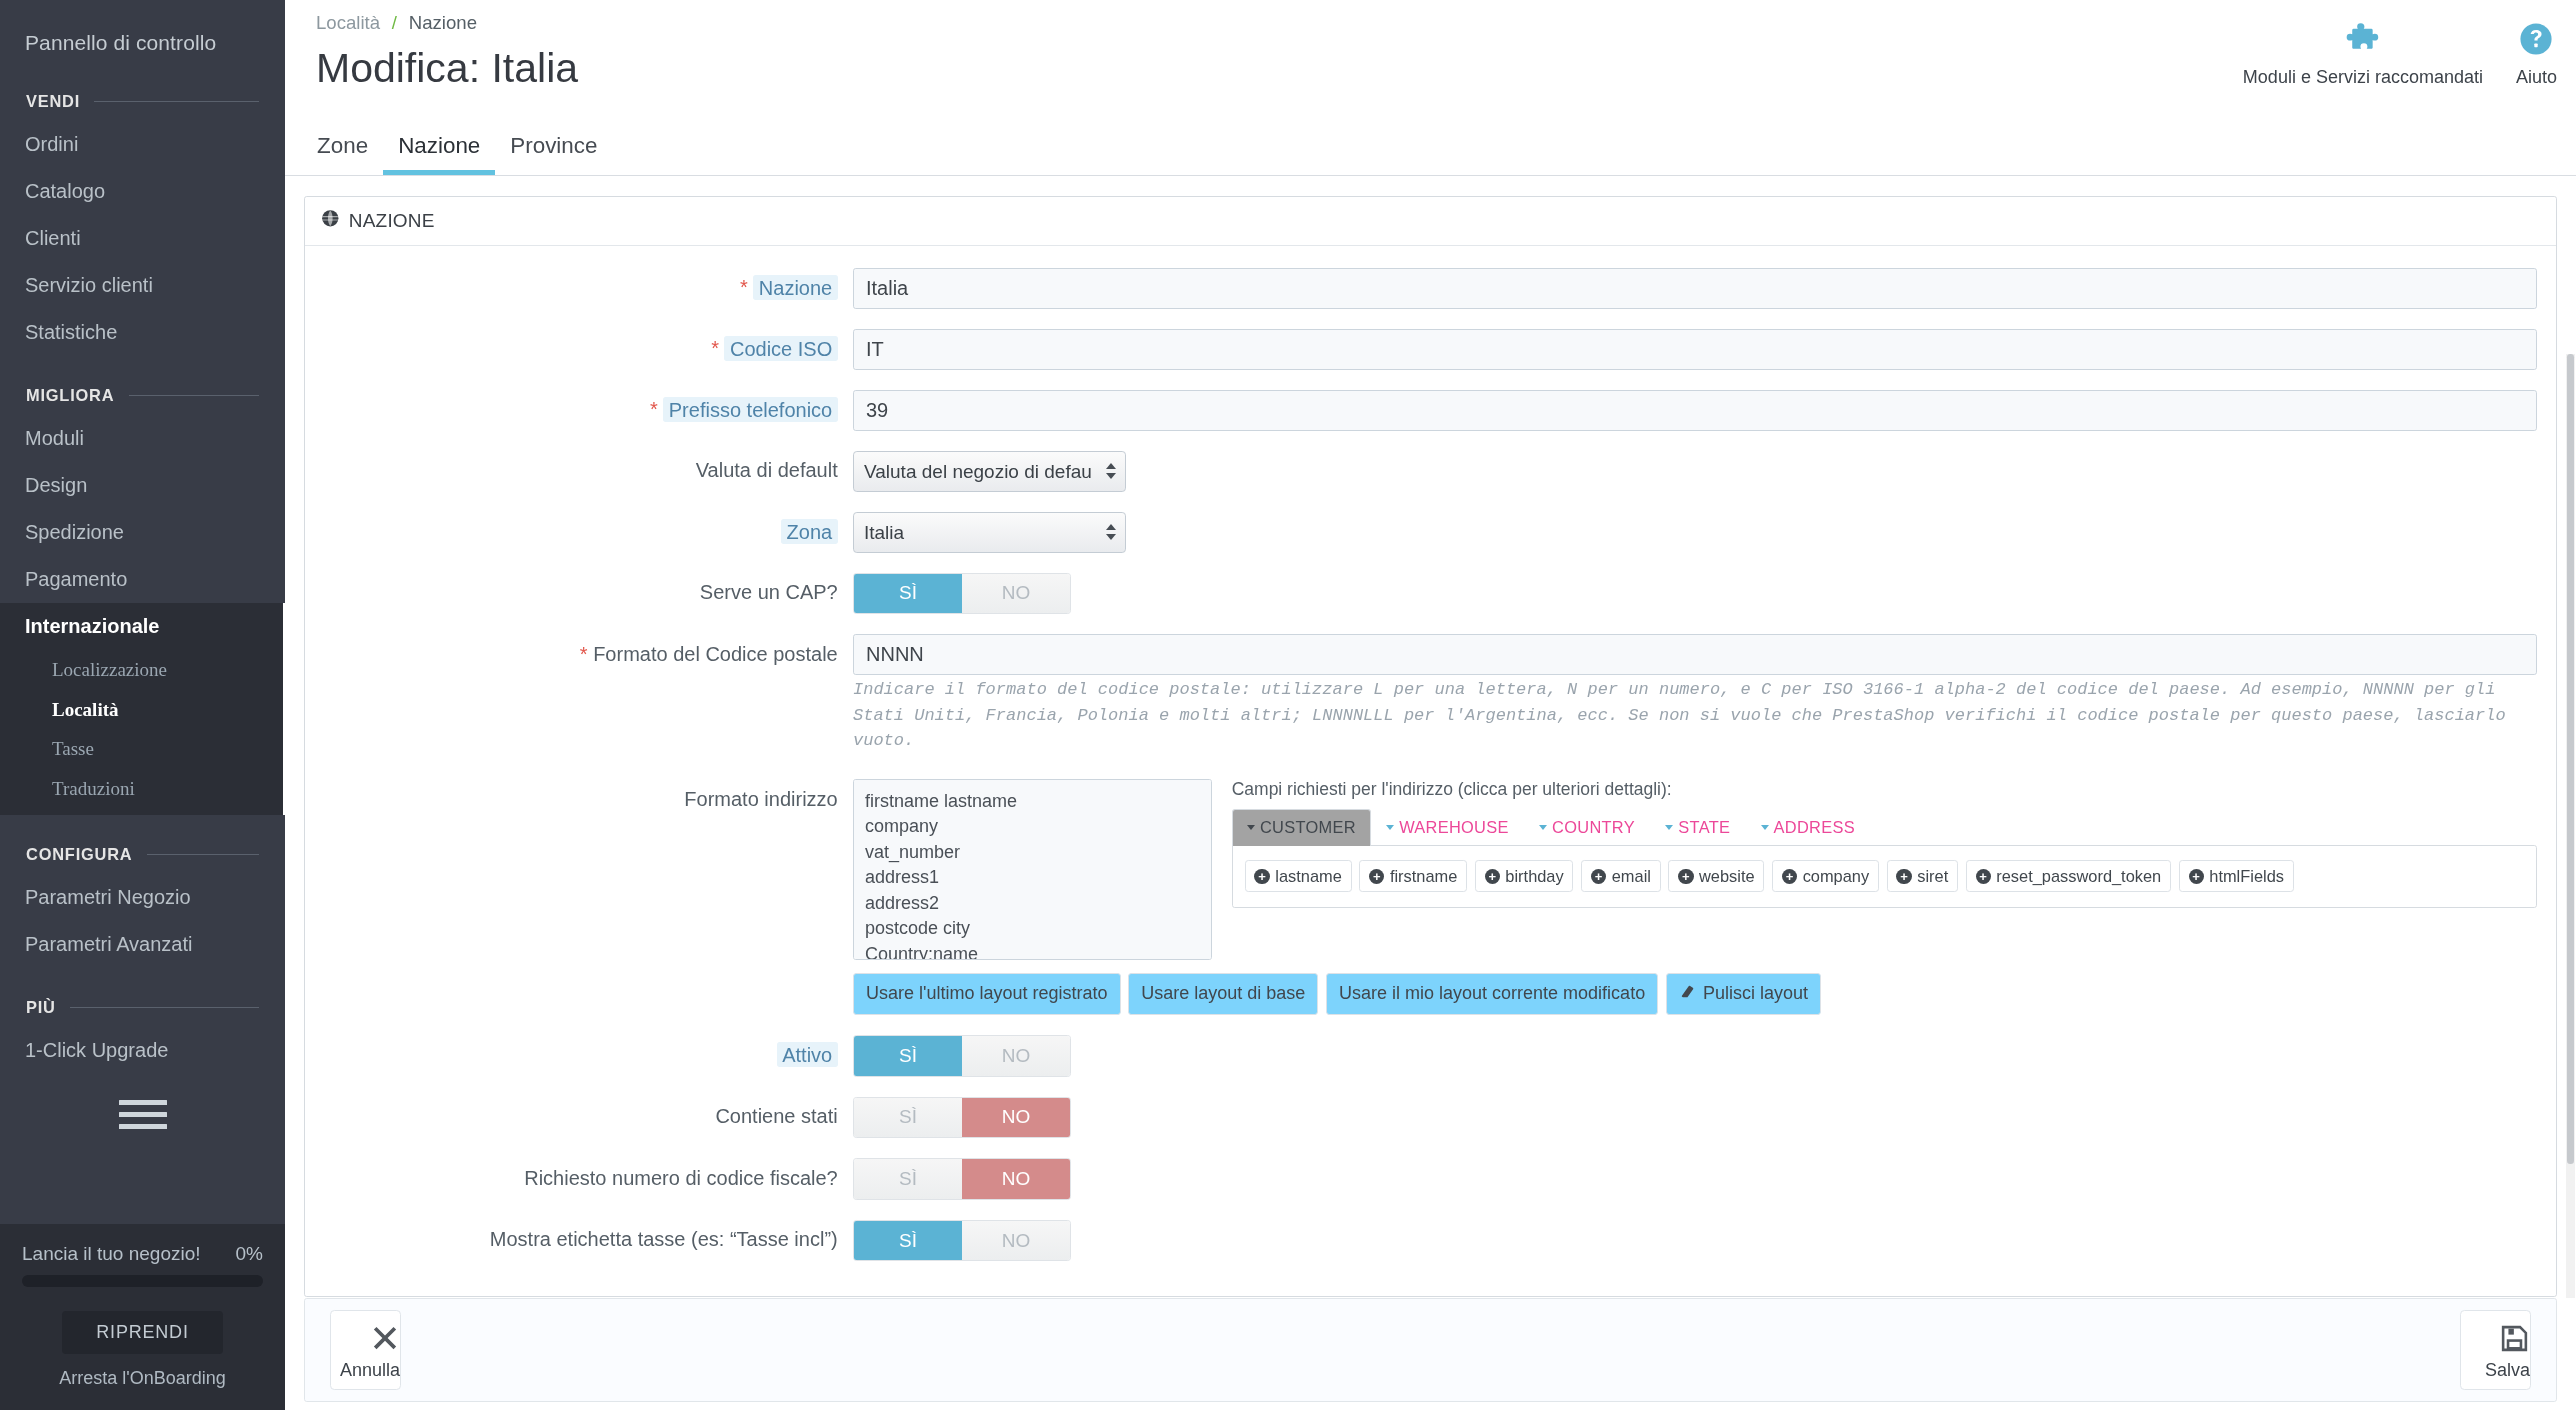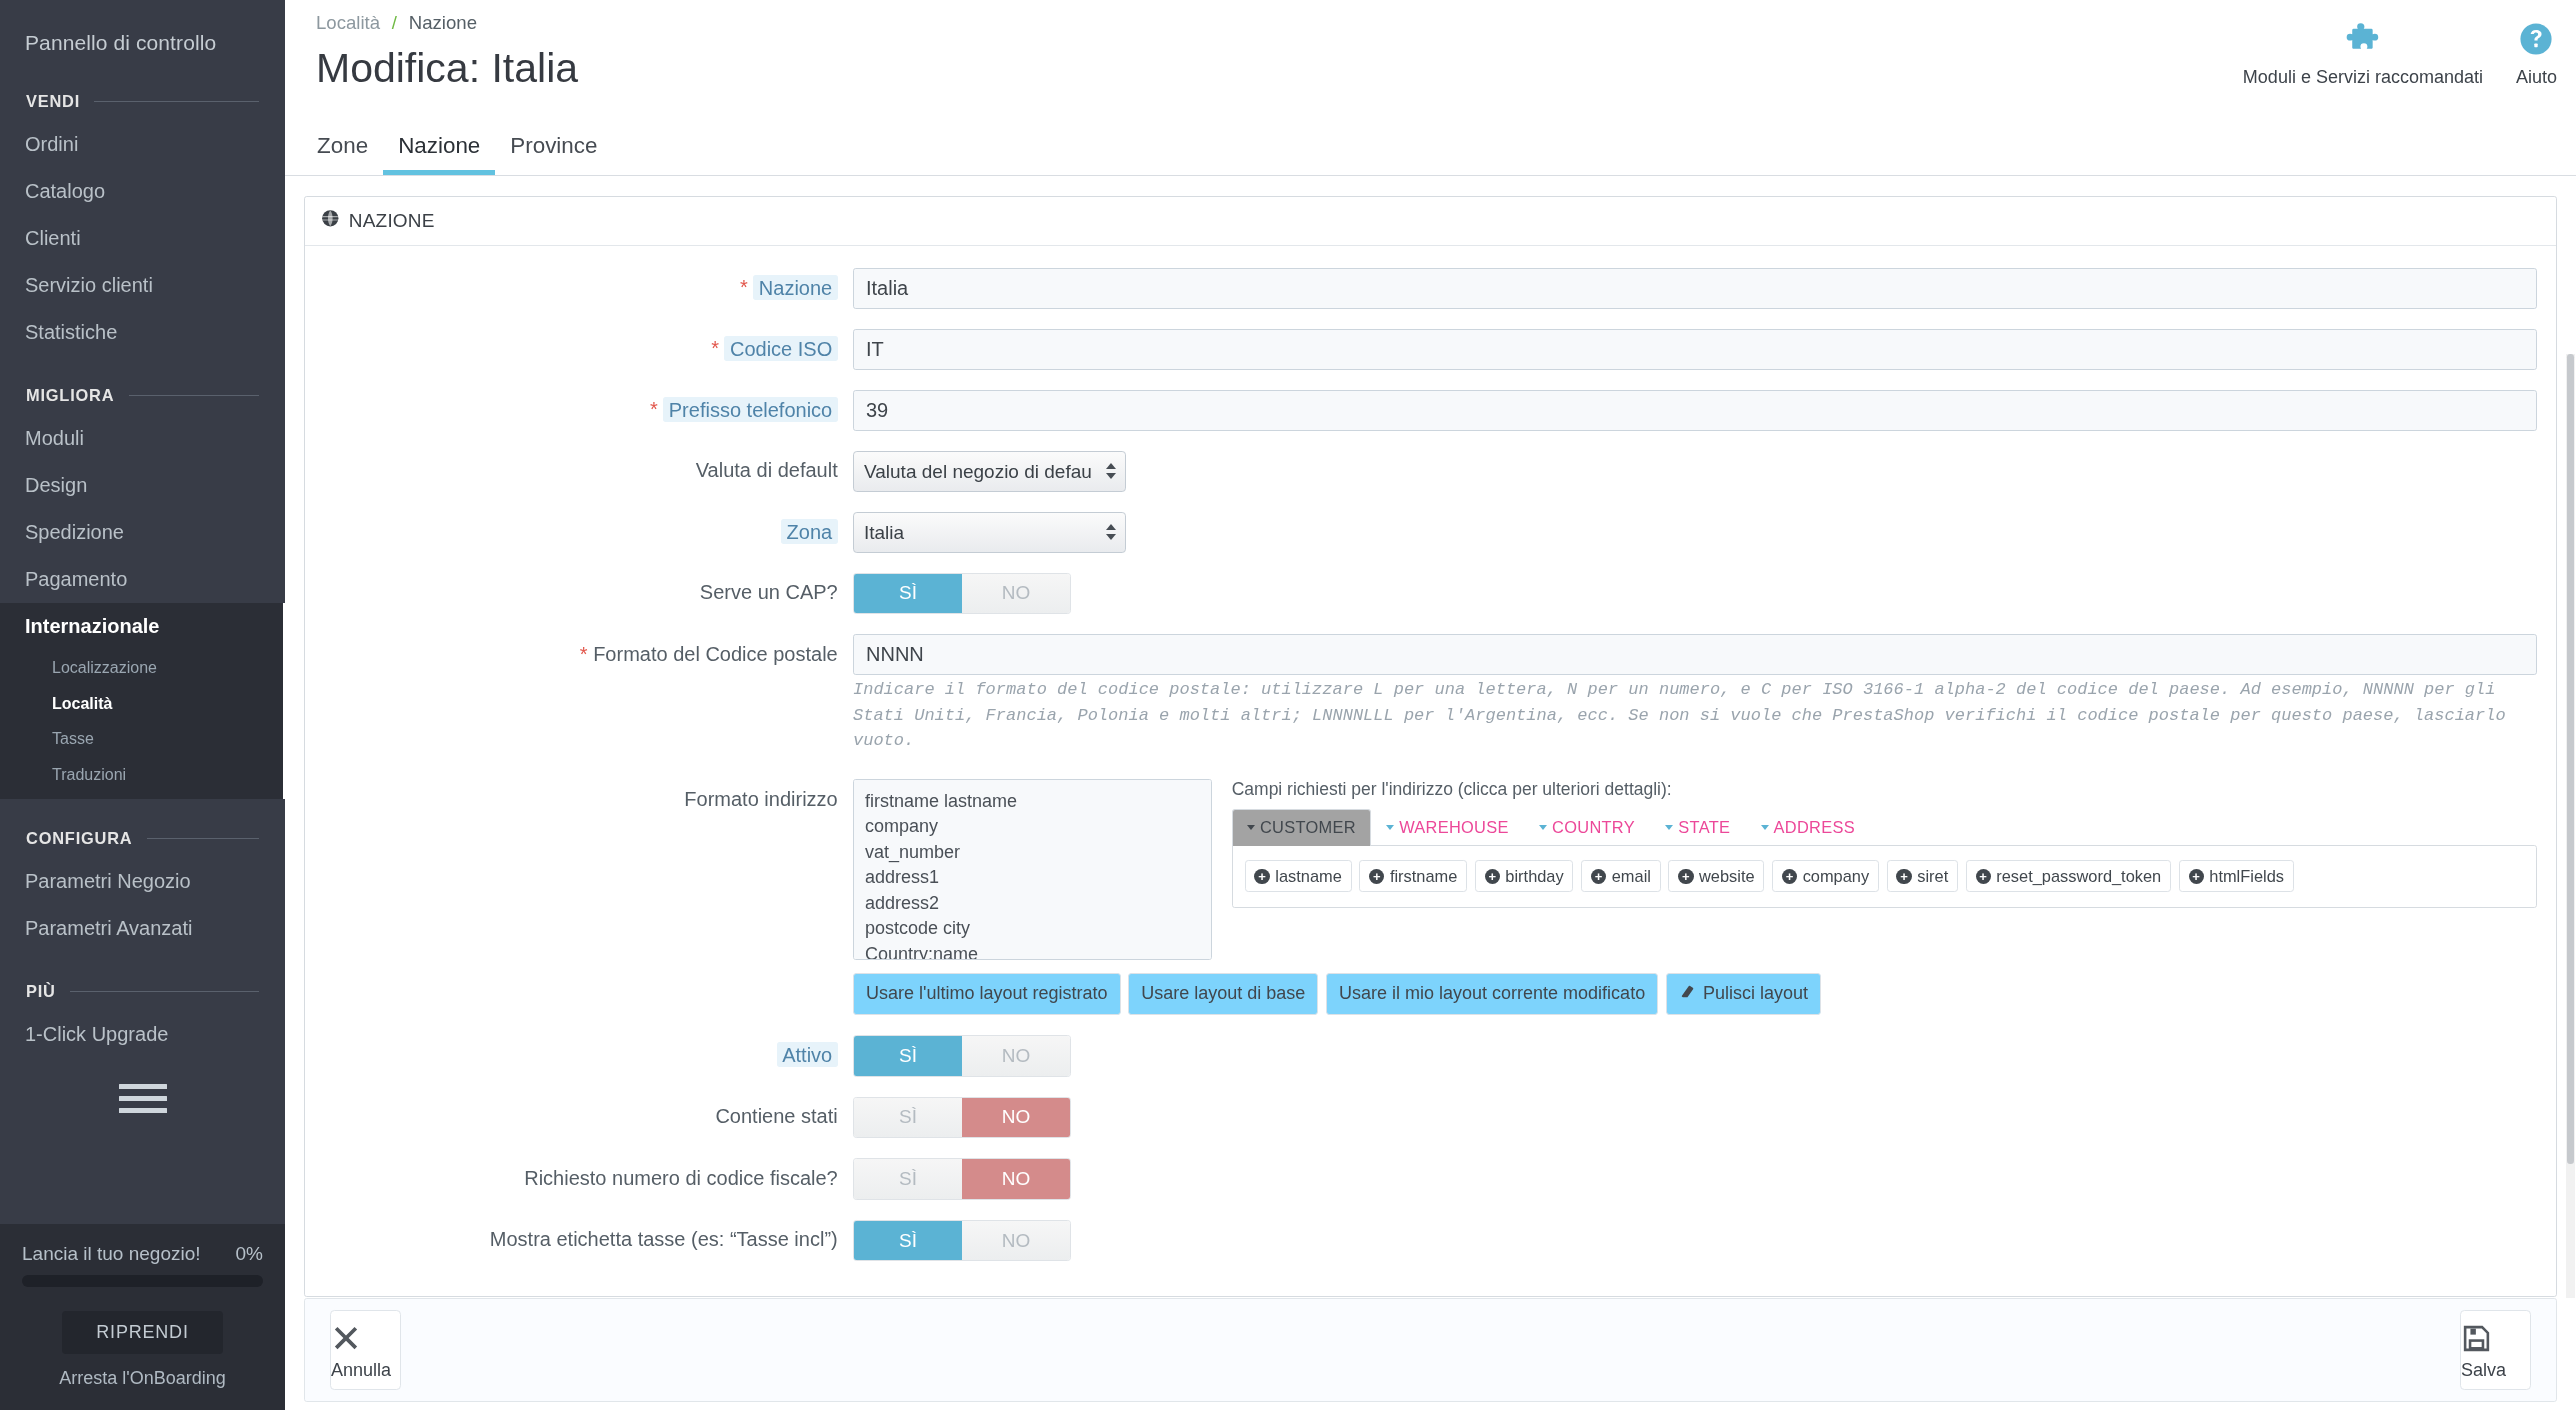--- a/index.html
+++ b/index.html
@@ -32,21 +32,21 @@
   }
   .sb-section .sec-rule { flex: 1 1 auto; height: 1.1px; background: #5a616d; }
   .sb-item {
     padding: 12px 0 12px 25px; font-size: 20px; color: #b9c1c8; white-space: nowrap;
   }
   .sb-item.active-parent {
     background: #2b2e36; color: #ffffff; font-weight: bold;
     border-right: 2.7px solid #ffffff;
   }
   .sb-sub-wrap { background: #2b2e36; border-right: 2.7px solid #ffffff; padding-bottom: 6.6px; }
-  .sb-subitem { padding: 8.8px 0 8.8px 52px; font-size: 16px; color: #9aa6b1; white-space: nowrap; }
+  .sb-subitem { padding: 8.8px 0 8.8px 52px; font-size: 19px; color: #9aa6b1; white-space: nowrap; font-family: Liberation Serif, serif; }
   .sb-subitem.active { color: #ffffff; font-weight: bold; }
   .sb-burger {
     margin: 26px auto 0 auto; width: 48px; height: 28.5px;
     display: flex; flex-direction: column; justify-content: space-between;
   }
   .sb-burger span { display:block; height: 5px; background: #cfd6dc; border-radius: 0.5px; }
 
   .sb-footer {
     background: #2b2e36; padding: 18.6px 22px 22px 22px;
   }
@@ -169,21 +169,21 @@
   }
 
   .footerbar {
     flex: 0 0 auto; background: #fafcff; border-top: 1.6px solid #dfe4ea;
     height: 104px; display: flex; align-items: center; justify-content: space-between;
     padding: 0 25px; margin: 0 19px 8.8px 19px; border: 1.1px solid #e1e6ea; border-radius: 2.7px;
   }
   .fbtn {
     border: 1.1px solid #e0e5ea; border-radius: 4.4px; background: #fff;
     width: 71px; padding: 10px 0 8.8px 0; display: flex; flex-direction: column;
-    align-items: flex-start; gap: 4.4px; cursor: pointer;
+    align-items: flex-end; gap: 4.4px; cursor: pointer;
   }
   .fbtn .fic { height: 34px; display:flex; align-items:center; justify-content:center; }
   .fbtn .flb { font-size: 18px; color: #3d434a; }
 
   .vscroll { position: absolute; right: 1.1px; top: 178px; width: 8.8px; height: 1128px; background: #f1f1f1; }
   .vscroll .thumb { position: absolute; top: 0; left: 1.1px; width: 6.6px; height: 810px; background: #c6c9cd; border-radius: 3.3px; }
 </style>
 </head>
 <body>
 

